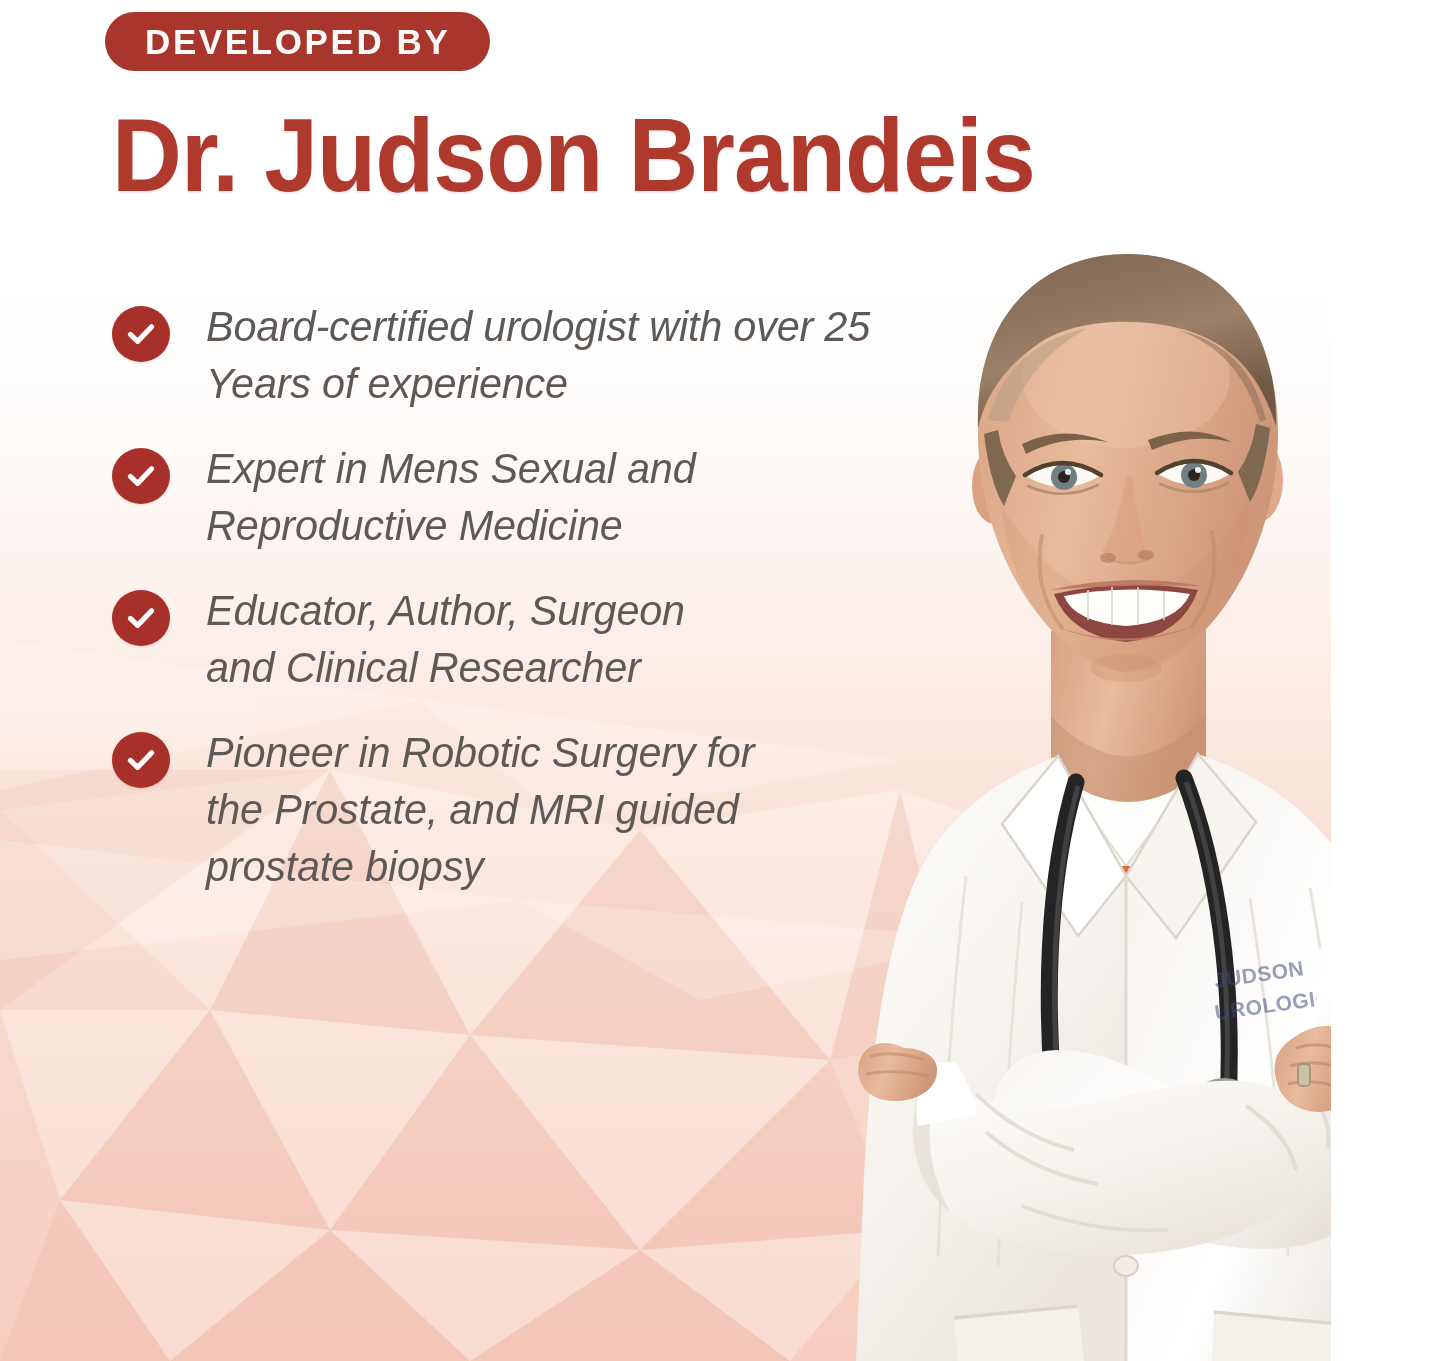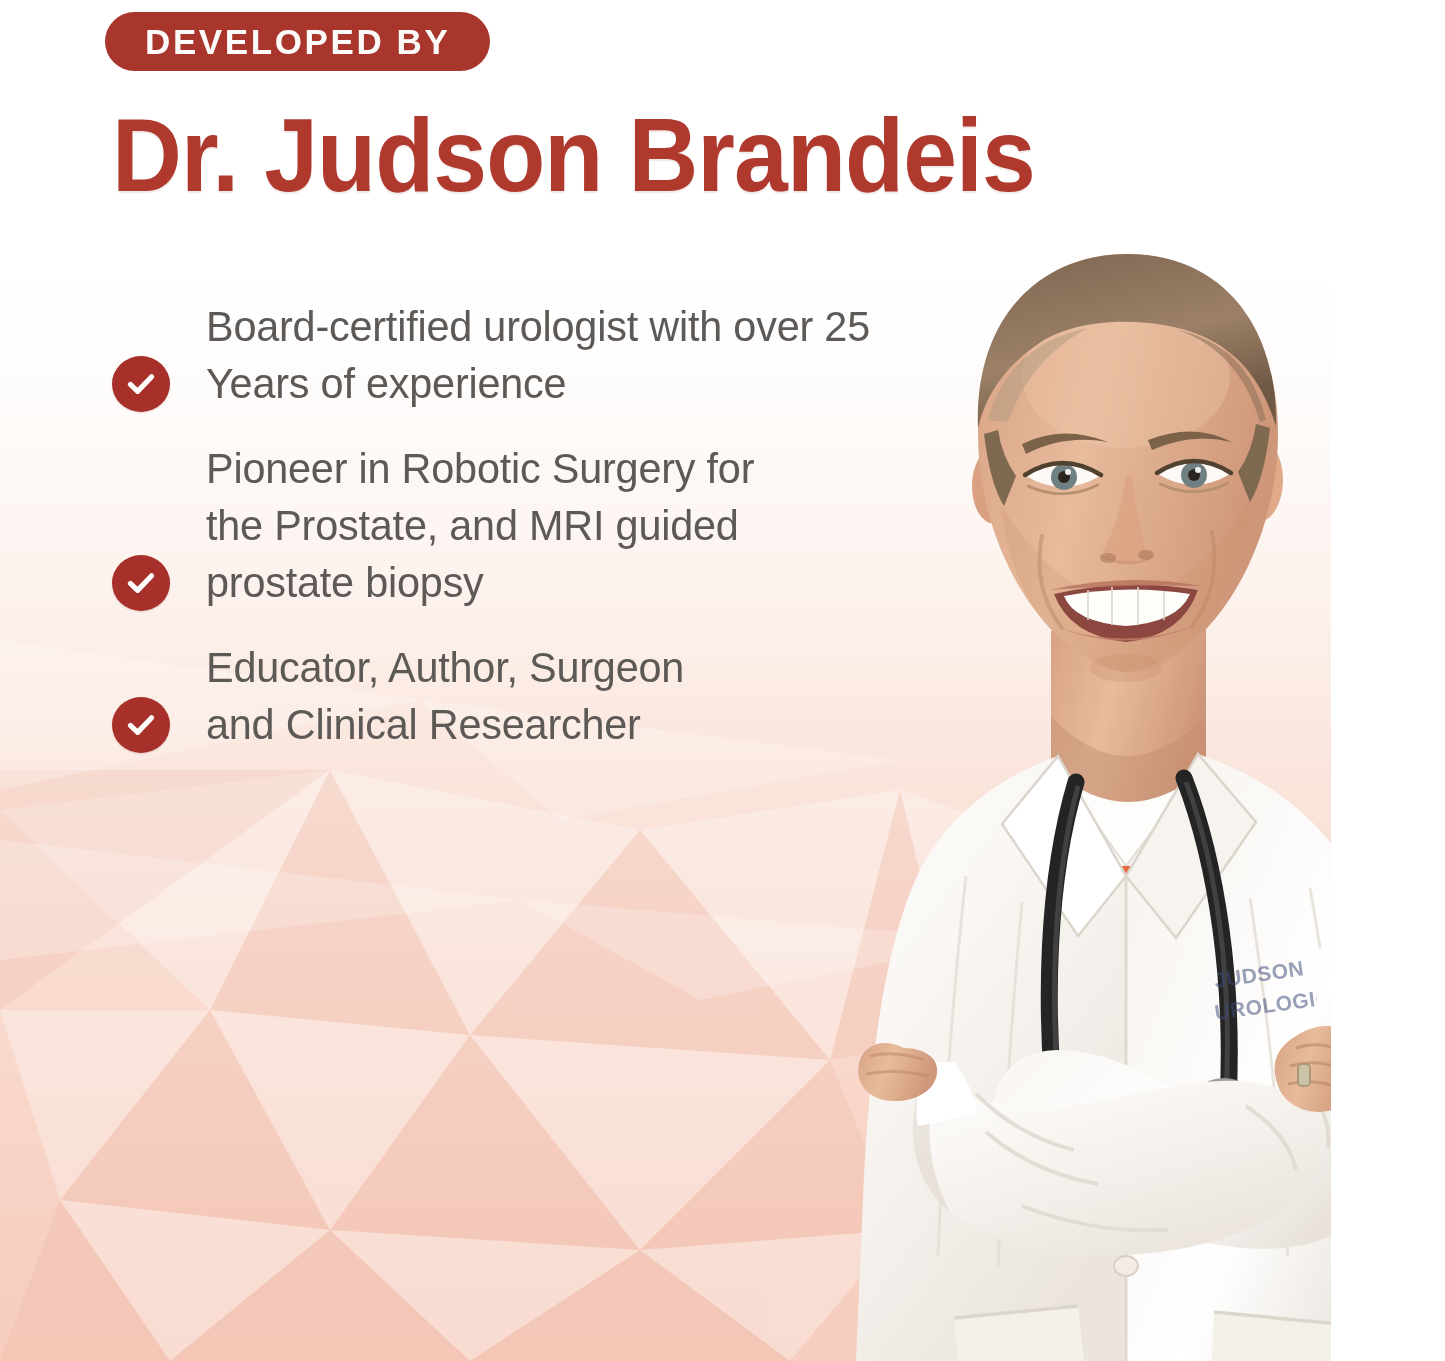--- a/index.html
+++ b/index.html
@@ -59,22 +59,23 @@
   }
 
   
   #bullets {
     position:absolute; left:112px; top:298px;
     width:920px;
   }
   .bullet {
     position:relative;
     display:flex;
-    align-items:flex-end;
+    align-items:flex-start;
     margin-bottom:28px;
+    font-style:italic;
   }
   .check-icon {
     flex:0 0 auto;
     width:58px; height:56px;
     border-radius:50%;
     background:#a8302a;
     display:flex; align-items:center; justify-content:center;
     margin-top:8px;
     box-shadow:0 1px 2px rgba(130,40,30,0.18);
   }
@@ -151,40 +152,49 @@
       <span class="check-icon">
         <svg viewBox="0 0 24 24" aria-hidden="true">
           <path d="M4.5 12.3 L9.6 17.2 L19.5 6.9" fill="none" stroke="#ffffff" stroke-width="3.6" stroke-linecap="round" stroke-linejoin="round"></path>
         </svg>
       </span>
       <span class="bullet-text">Board-certified urologist with over 25
 Years of experience</span>
     </div>
 
 
+    <div class="bullet">
+      <span class="check-icon">
+        <svg viewBox="0 0 24 24" aria-hidden="true">
+          <path d="M4.5 12.3 L9.6 17.2 L19.5 6.9" fill="none" stroke="#ffffff" stroke-width="3.6" stroke-linecap="round" stroke-linejoin="round"></path>
+        </svg>
+      </span>
+      <span class="bullet-text">Expert in Mens Sexual and
+Reproductive Medicine</span>
+    </div>
+
+    <div class="bullet">
+      <span class="check-icon">
+        <svg viewBox="0 0 24 24" aria-hidden="true">
+          <path d="M4.5 12.3 L9.6 17.2 L19.5 6.9" fill="none" stroke="#ffffff" stroke-width="3.6" stroke-linecap="round" stroke-linejoin="round"></path>
+        </svg>
+      </span>
+      <span class="bullet-text">Educator, Author, Surgeon
+and Clinical Researcher</span>
+    </div>
 
     <div class="bullet">
       <span class="check-icon">
         <svg viewBox="0 0 24 24" aria-hidden="true">
           <path d="M4.5 12.3 L9.6 17.2 L19.5 6.9" fill="none" stroke="#ffffff" stroke-width="3.6" stroke-linecap="round" stroke-linejoin="round"></path>
         </svg>
       </span>
       <span class="bullet-text">Pioneer in Robotic Surgery for
 the Prostate, and MRI guided
 prostate biopsy</span>
-    </div>
-
-    <div class="bullet">
-      <span class="check-icon">
-        <svg viewBox="0 0 24 24" aria-hidden="true">
-          <path d="M4.5 12.3 L9.6 17.2 L19.5 6.9" fill="none" stroke="#ffffff" stroke-width="3.6" stroke-linecap="round" stroke-linejoin="round"></path>
-        </svg>
-      </span>
-      <span class="bullet-text">Educator, Author, Surgeon
-and Clinical Researcher</span>
     </div>
 
   </div>
 
   <div id="doctor">
     <svg viewBox="0 0 619 1185" preserveAspectRatio="xMidYMin slice" aria-hidden="true">
       <defs>
         <linearGradient id="skin" x1="0" y1="0" x2="1" y2="0.3">
           <stop offset="0%" stop-color="#d8a284"></stop>
           <stop offset="45%" stop-color="#e7bb9c"></stop>

